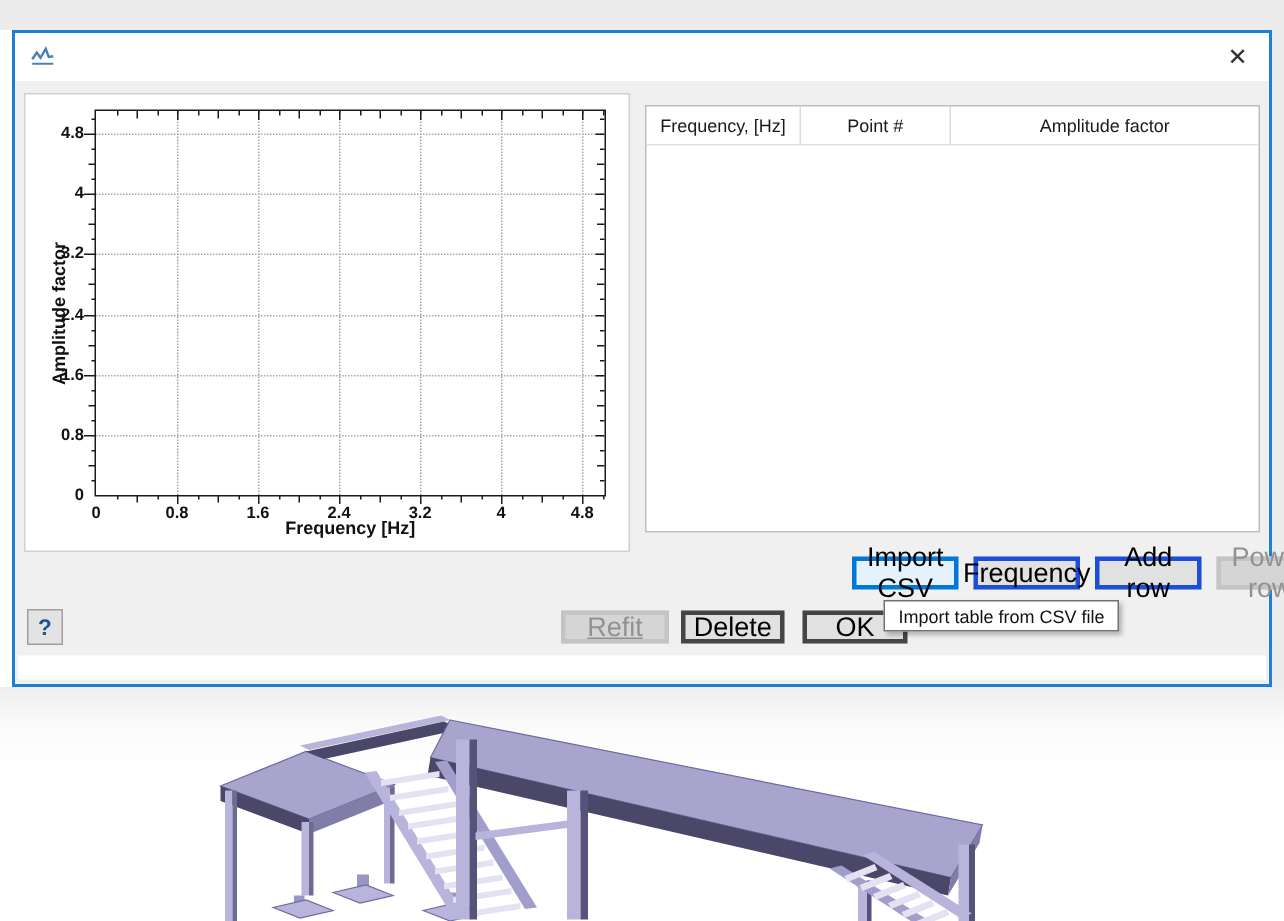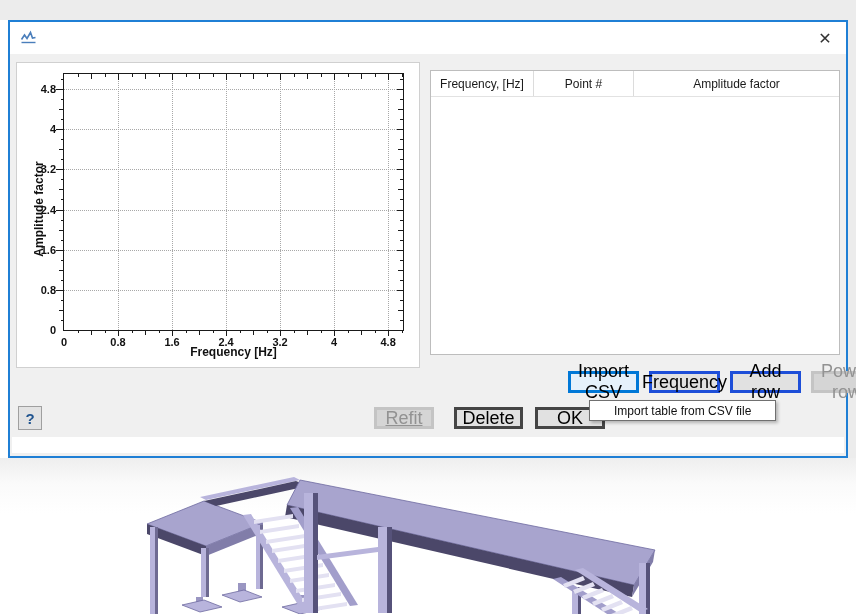--- a/index.html
+++ b/index.html
@@ -48,21 +48,21 @@
   
   .btn { position:absolute; height:22px; width:71px; background:#e1e1e1; border:3px solid #1d4ed8;
          font-family:"Liberation Sans", sans-serif; font-size:18px; color:#000;
          display:flex; align-items:center; justify-content:center; cursor:default;margin-left:44px; }
   .btn.hover { background:#e5f1fb; border-color:#0078d7; }
   .btn.disabled { background:#d5d5d5; border-color:#c4c4c4; color:#929292; }
   .btn.dark-border { border-color:#454545; }
   .help-btn { position:absolute; left:8px; top:384px; width:24px; height:24px; background:#e3e3e3;
               border:1px solid #9f9f9f; color:#20548f; font-weight:bold; font-size:15px;
               display:flex; align-items:center; justify-content:center; }
-  .tooltip { position:absolute; left:579px; top:378px; height:21px; padding:0 24px;
+  .tooltip { position:absolute; left:579px; top:378px; height:21px; padding:0 9px;
              background:#ffffff; border:1px solid #707070; font-size:12px; color:#111;
              display:flex; align-items:center; white-space:nowrap; z-index:5;
              box-shadow:2px 2px 3px rgba(0,0,0,0.25); }
   .footer-white-strip { position:absolute; left:2px; top:415px; width:832px; height:16px; background:#ffffff; }
 
   .scene { position:absolute; left:0; top:455px; width:856px; height:159px; }
 </style>
 </head>
 <body>
 
@@ -284,18 +284,18 @@
   </div>
 
   <button class="btn hover" style="left:514px; top:349px;">Import CSV</button>
   <button class="btn" style="left:595px; top:349px;">Frequency</button>
   <button class="btn" style="left:676px; top:349px;">Add row</button>
   <button class="btn disabled" style="left:757px; top:349px;">Power row</button>
 
   <div class="tooltip">Import table from CSV file</div>
 
   <div class="help-btn">?</div>
-  <button class="btn disabled" style="left:320px; top:385px; width:60px;text-decoration:underline;">Refit</button>
+  <button class="btn disabled" style="left:320px; top:385px; width:72px;text-decoration:underline;">Refit</button>
   <button class="btn dark-border" style="left:400px; top:385px; width:69px;">Delete</button>
   <button class="btn dark-border" style="left:481px; top:385px; width:70px;">OK</button>
 
   <div class="footer-white-strip"></div>
 </div>
 
 </body></html>

